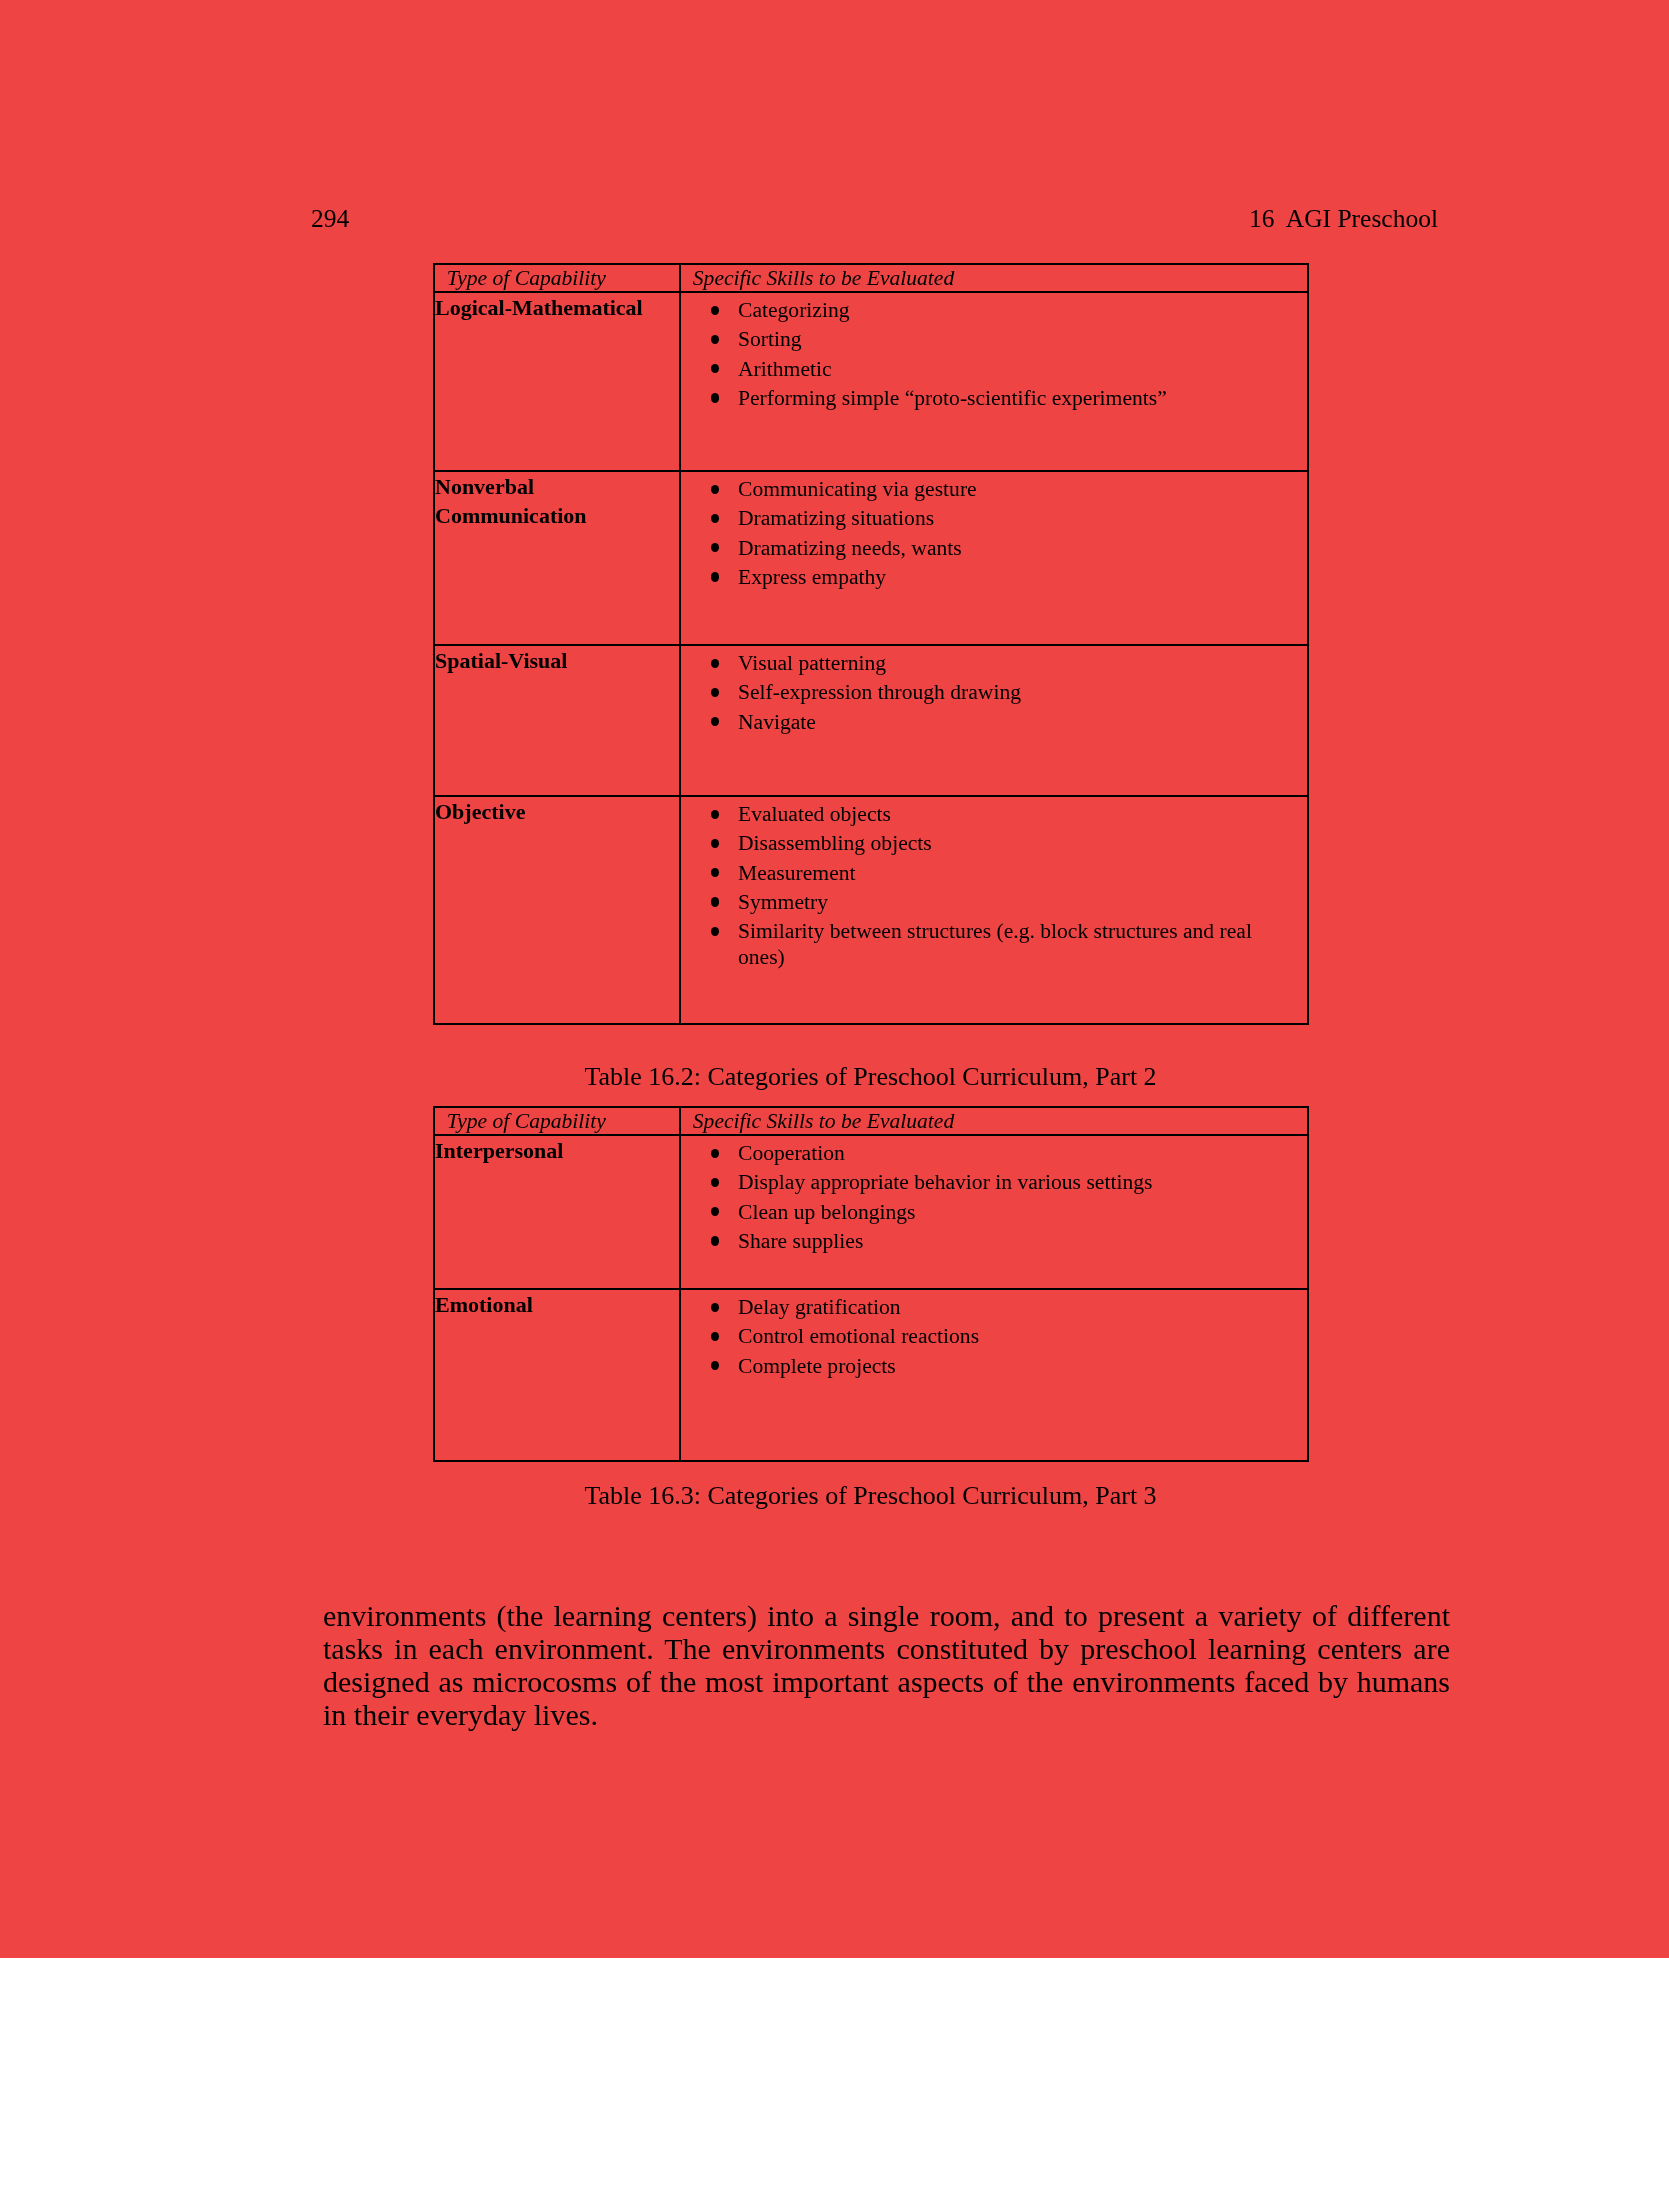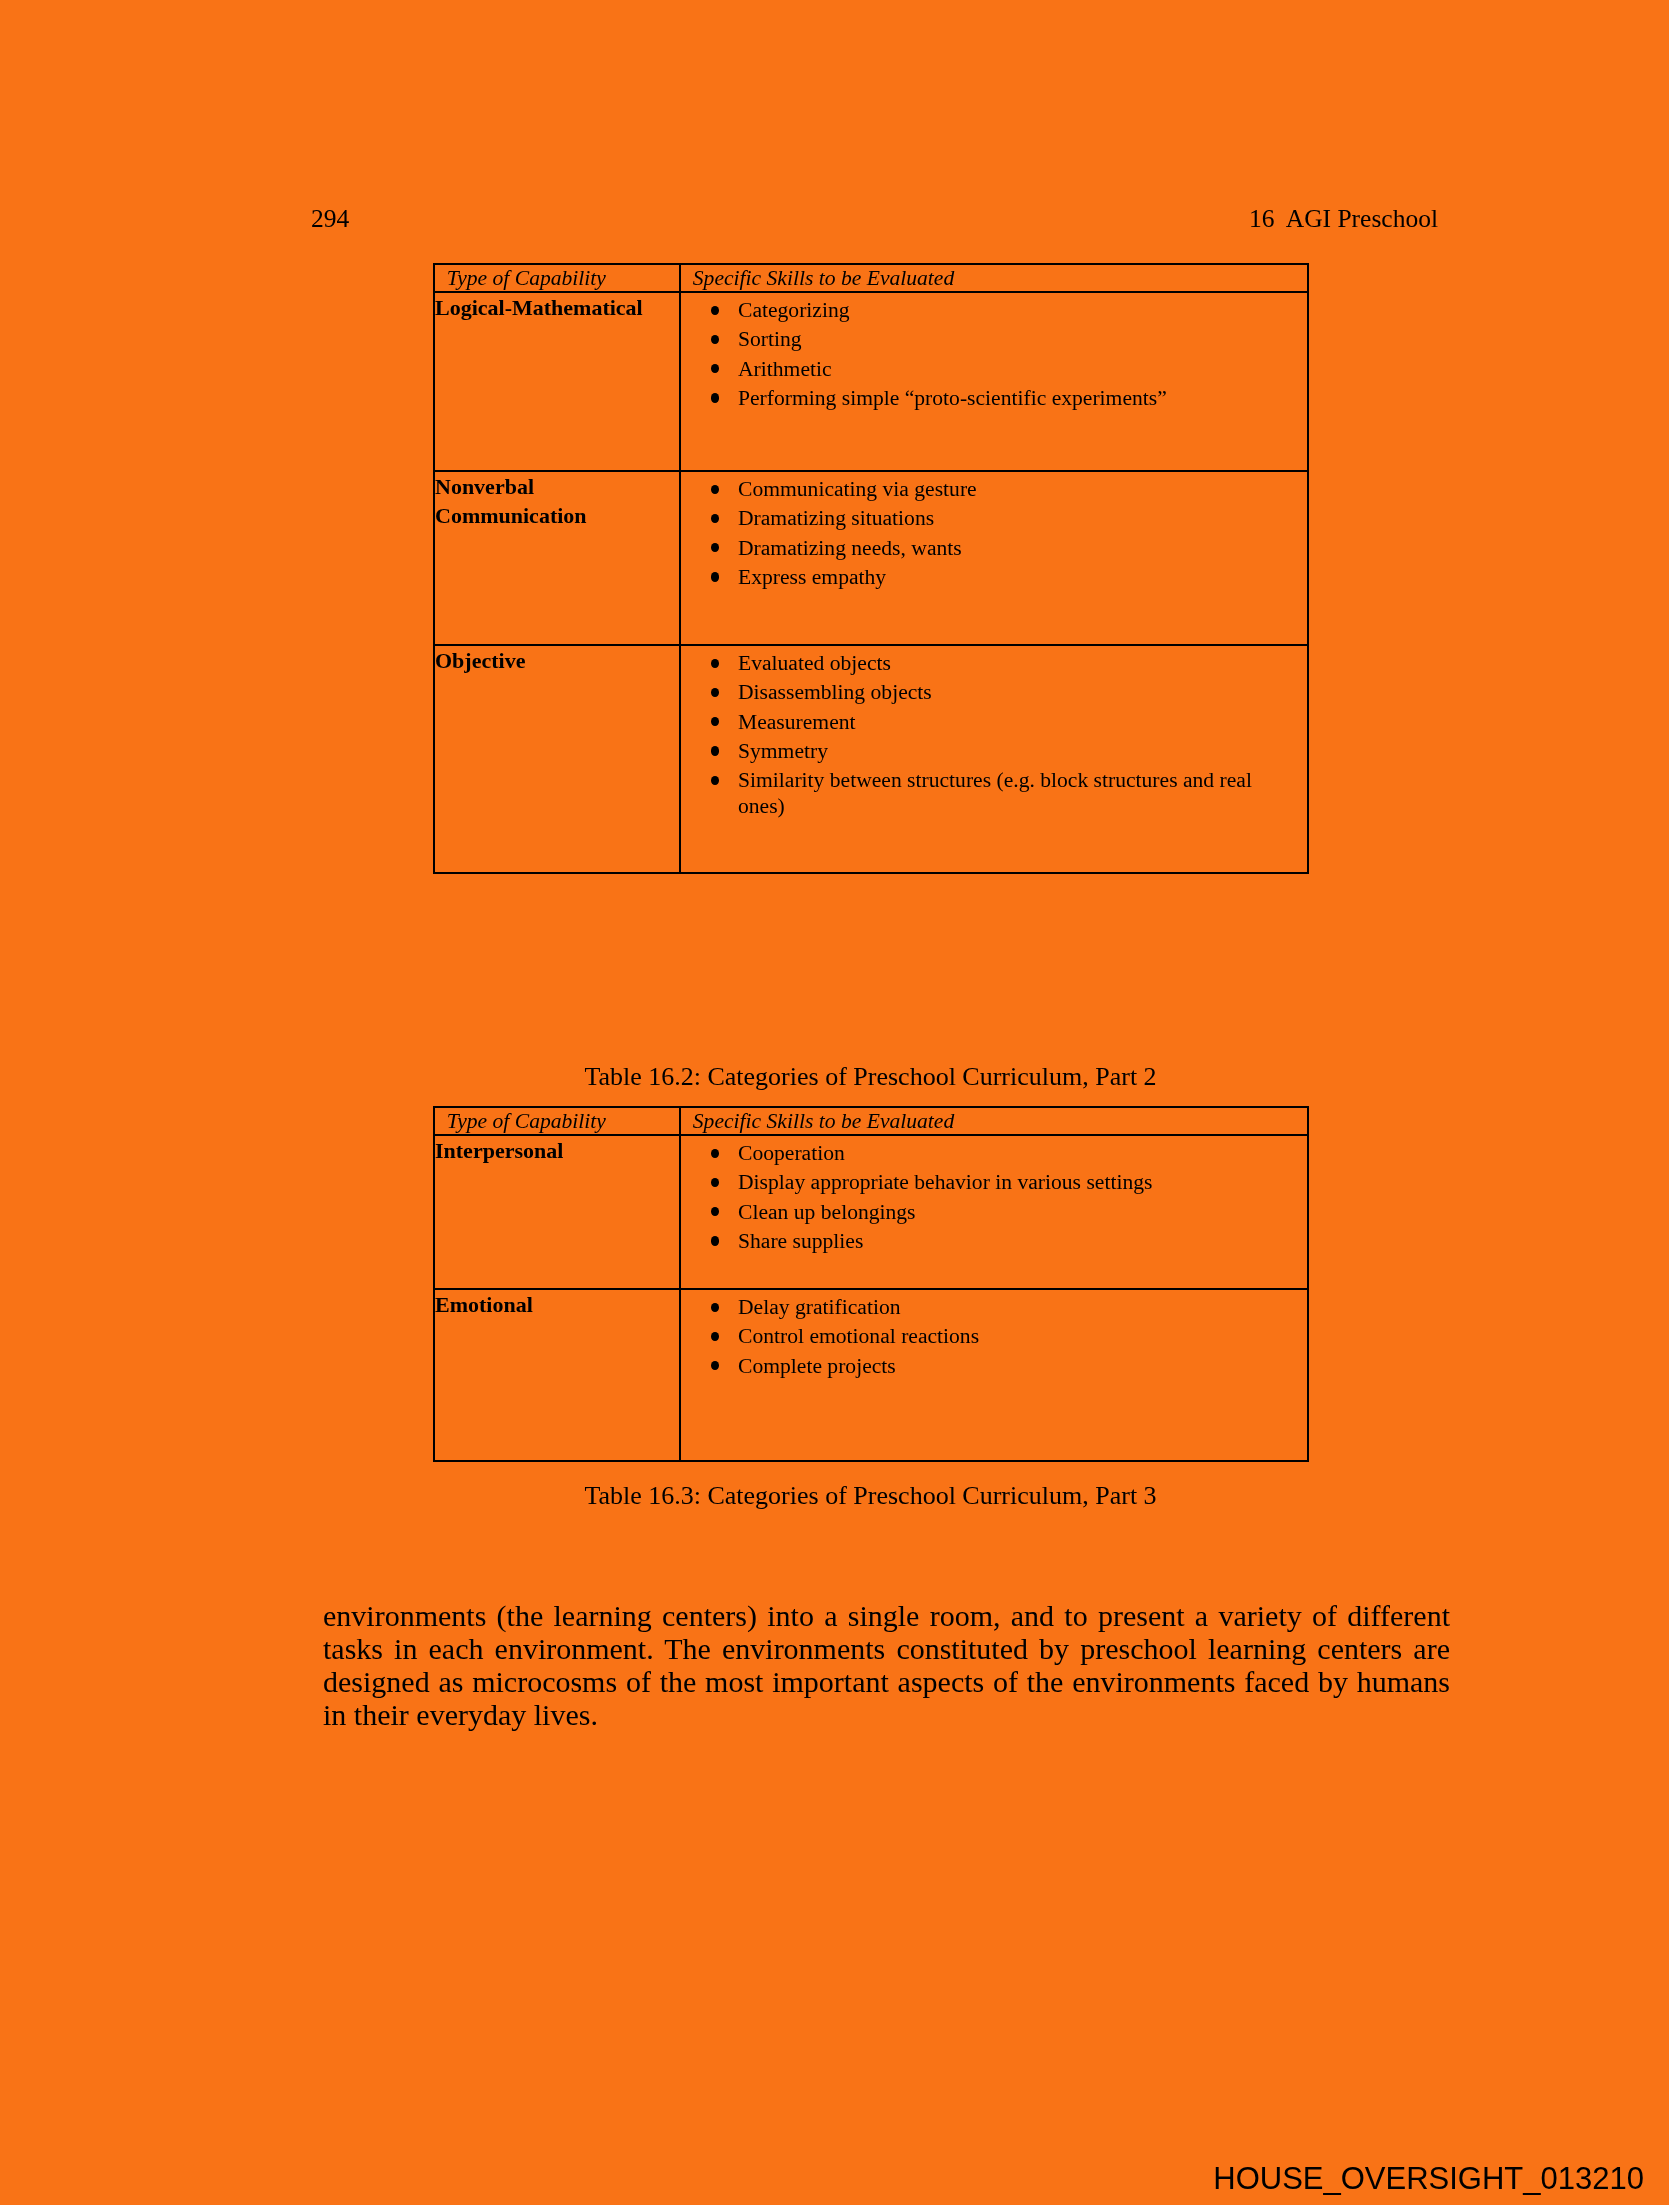--- a/index.html
+++ b/index.html
@@ -3,22 +3,22 @@
 <meta charset="utf-8">
 <style>
   html, body {
     margin: 0;
     padding: 0;
     background: #ffffff;
   }
   .page {
     position: relative;
     width: 1669px;
-    height: 2205px;
-    background: #f97316;
+    height: 1958px;
+    background: #ef4444;
     color: #000000;
     font-family: "Liberation Serif", serif;
     overflow: hidden;
   }
 
   
   .running-head {
     position: absolute;
     top: 204px;
     left: 311px;
@@ -171,20 +171,30 @@
         <td class="cat">Nonverbal Communication</td>
         <td class="skills">
           <ul>
             <li><span class="bullet-dot"></span><span>Communicating via gesture</span></li>
             <li><span class="bullet-dot"></span><span>Dramatizing situations</span></li>
             <li><span class="bullet-dot"></span><span>Dramatizing needs, wants</span></li>
             <li><span class="bullet-dot"></span><span>Express empathy</span></li>
           </ul>
         </td>
       </tr>
+      <tr class="row r2">
+        <td class="cat">Spatial-Visual</td>
+        <td class="skills">
+          <ul>
+            <li><span class="bullet-dot"></span><span>Visual patterning</span></li>
+            <li><span class="bullet-dot"></span><span>Self-expression through drawing</span></li>
+            <li><span class="bullet-dot"></span><span>Navigate</span></li>
+          </ul>
+        </td>
+      </tr>
       <tr class="row r3">
         <td class="cat">Objective</td>
         <td class="skills">
           <ul>
             <li><span class="bullet-dot"></span><span>Evaluated objects</span></li>
             <li><span class="bullet-dot"></span><span>Disassembling objects</span></li>
             <li><span class="bullet-dot"></span><span>Measurement</span></li>
             <li><span class="bullet-dot"></span><span>Symmetry</span></li>
             <li><span class="bullet-dot"></span><span>Similarity between structures (e.g. block structures and real ones)</span></li>
           </ul>

